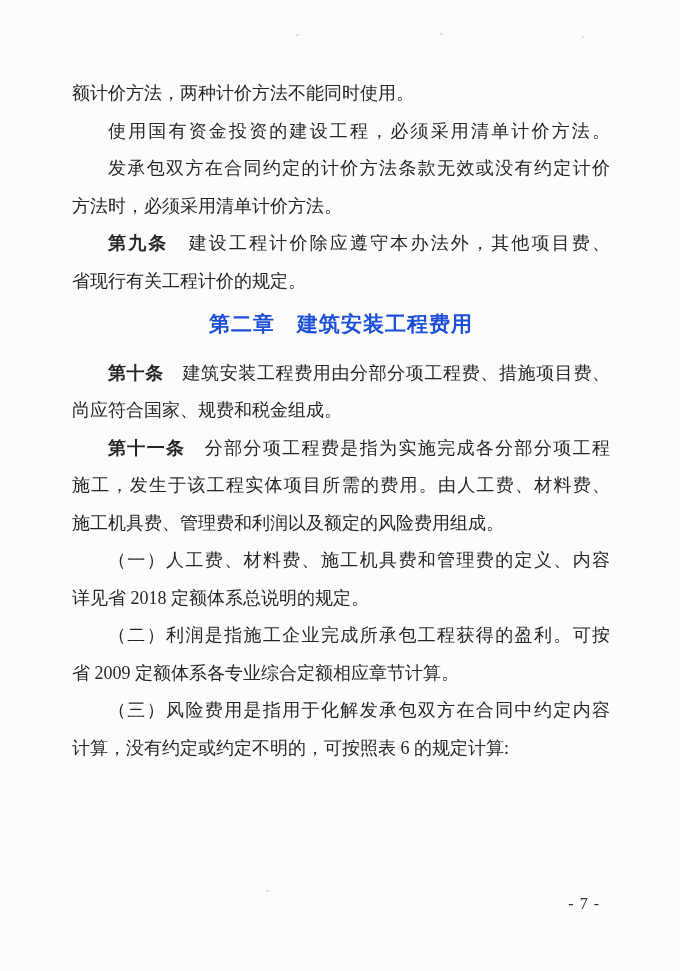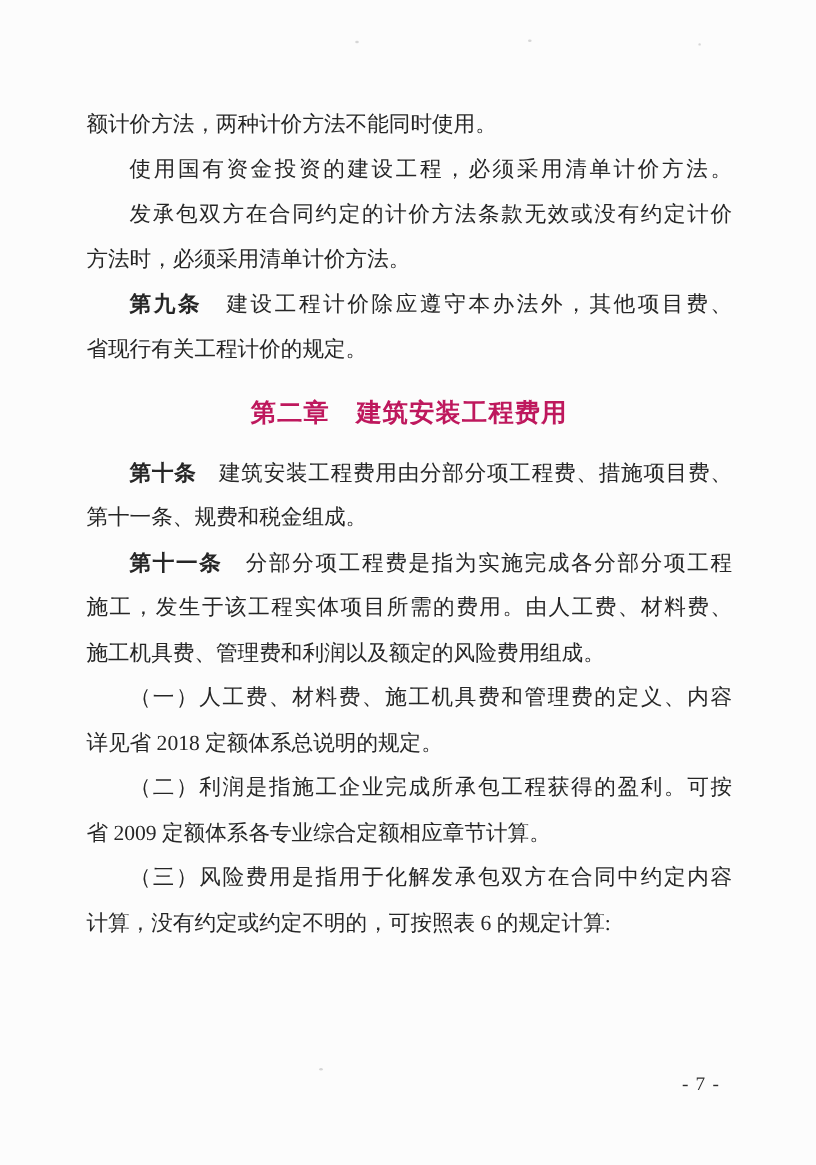--- a/index.html
+++ b/index.html
@@ -14,21 +14,21 @@
     background: #ffffff;
   }
   .page {
     position: absolute;
     inset: 0;
     background: var(--paper, #fcfcfc);
   }
   .doc-body {
     position: absolute;
     left: 72px;
-    top: 85px;
+    top: 75px;
     width: 538px;
     font-family: "Liberation Serif", "DejaVu Serif", serif;
     font-size: 18px;
     line-height: 37.5px;
     color: var(--ink, #262626);
     letter-spacing: 0;
   }
   .doc-line {
     text-align: left;
     white-space: normal;
@@ -43,23 +43,23 @@
   .doc-line b {
     font-weight: 700;
   }
   .chapter-heading {
     font-family: "Liberation Sans", "DejaVu Sans", sans-serif;
     font-weight: 700;
     font-size: 21px;
     line-height: 37.5px;
     text-align: center;
     letter-spacing: 1px;
-    margin-top: 16px;
+    margin-top: 5px;
     margin-bottom: 12px;
-    color: #be185d;
+    color: #1d4ed8;
   }
   .page-number {
     position: absolute;
     top: 895px;
     right: 80px;
     font-family: "Liberation Serif", "DejaVu Serif", serif;
     font-size: 16px;
     letter-spacing: 1px;
     color: #2e2e2e;
   }
@@ -80,21 +80,21 @@
 <div class="page">
   <div class="doc-body">
       <div class="doc-line"><span>额计价方法，两种计价方法不能同时使用。</span></div>
       <div class="doc-line indent fill"><span>使用国有资金投资的建设工程，必须采用清单计价方法。</span></div>
       <div class="doc-line indent fill"><span>发承包双方在合同约定的计价方法条款无效或没有约定计价</span></div>
       <div class="doc-line"><span>方法时，必须采用清单计价方法。</span></div>
       <div class="doc-line indent fill"><b>第九条</b><span>　建设工程计价除应遵守本办法外，其他项目费、</span></div>
       <div class="doc-line"><span>省现行有关工程计价的规定。</span></div>
       <div class="chapter-heading">第二章　建筑安装工程费用</div>
       <div class="doc-line indent fill"><b>第十条</b><span>　建筑安装工程费用由分部分项工程费、措施项目费、</span></div>
-      <div class="doc-line"><span>第十一条、规费和税金组成。</span></div>
+      <div class="doc-line"><span>尚应符合国家、规费和税金组成。</span></div>
       <div class="doc-line indent fill"><b>第十一条</b><span>　分部分项工程费是指为实施完成各分部分项工程</span></div>
       <div class="doc-line fill"><span>施工，发生于该工程实体项目所需的费用。由人工费、材料费、</span></div>
       <div class="doc-line"><span>施工机具费、管理费和利润以及额定的风险费用组成。</span></div>
       <div class="doc-line indent fill"><span>（一）人工费、材料费、施工机具费和管理费的定义、内容</span></div>
       <div class="doc-line"><span>详见省 2018 定额体系总说明的规定。</span></div>
       <div class="doc-line indent fill"><span>（二）利润是指施工企业完成所承包工程获得的盈利。可按</span></div>
       <div class="doc-line"><span>省 2009 定额体系各专业综合定额相应章节计算。</span></div>
       <div class="doc-line indent fill"><span>（三）风险费用是指用于化解发承包双方在合同中约定内容</span></div>
       <div class="doc-line"><span>计算，没有约定或约定不明的，可按照表 6 的规定计算:</span></div>
     </div>

